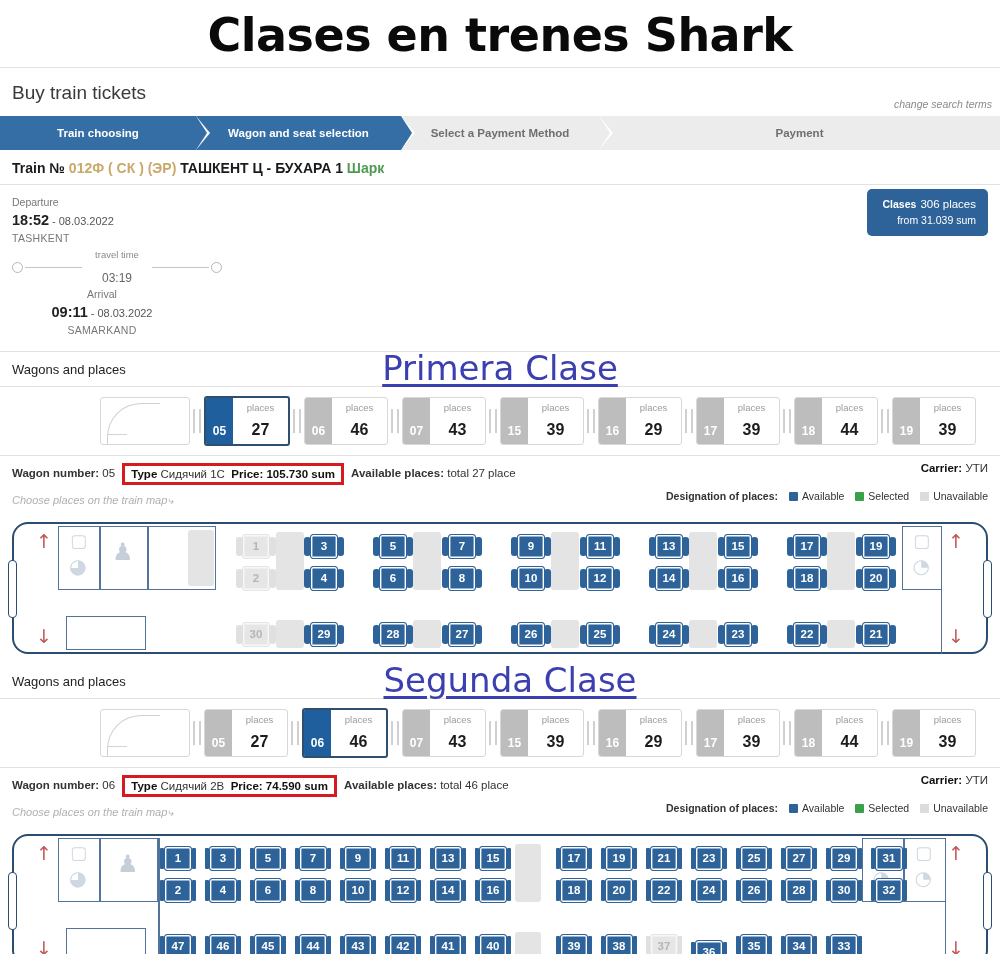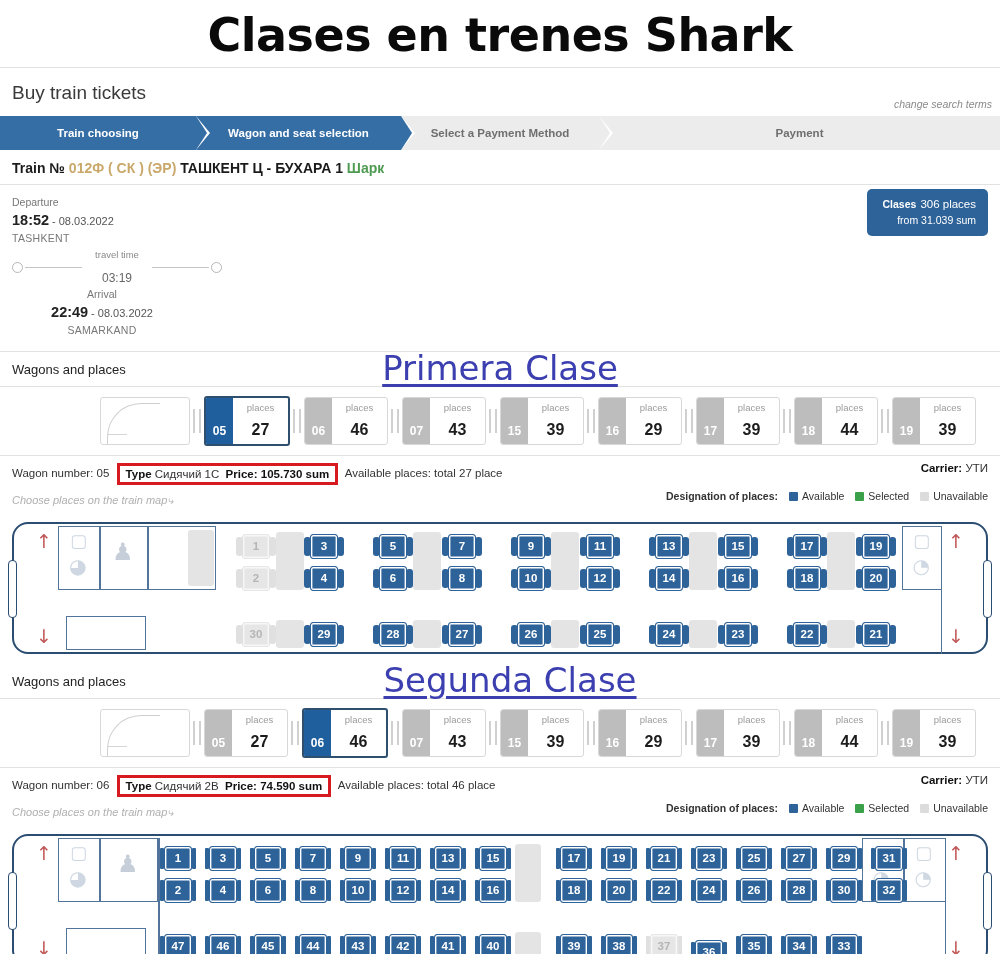--- a/index.html
+++ b/index.html
@@ -112,21 +112,21 @@
     display:flex;align-items:flex-end;justify-content:center;padding-bottom:6px;box-sizing:border-box;
   }
   .wg.sel .wnum{background:#1f5f9e;}
   .wg .wbody{flex:1;display:flex;flex-direction:column;align-items:center;justify-content:space-between;padding:4px 0 4px 0;box-sizing:border-box;}
   .wg .plc{font-size:9.5px;color:#9b9b9b;}
   .wg .cnt{font-size:16px;font-weight:bold;color:#1c1c1c;padding-bottom:1px;}
 
   
   .winfo{position:relative;padding:6px 12px 2px 12px;font-size:11.5px;color:#333;height:22px;}
   .winfo b{font-weight:bold;color:#111;}
-  .winfo .lbl{font-weight:normal;}
+  .winfo .lbl{font-weight:bold;}
   .winfo .redbox{
     display:inline-block;border:3px solid #d71920;padding:2px 6px;margin:0 4px;
     position:relative;top:1px;
   }
   .winfo .carrier{position:absolute;right:12px;top:6px;}
 
   .hintrow{position:relative;padding:4px 12px 6px 12px;height:22px;}
   .hint{font-size:11px;color:#b0b0b0;font-style:italic;}
   .legend{position:absolute;right:12px;top:4px;font-size:10.5px;color:#333;margin-left:44px;}
   .legend .lt{font-weight:bold;}
@@ -228,21 +228,21 @@
         <span class="dline"></span>
         <span style="width:66px"></span>
         <span class="dline"></span>
         <span class="dot"></span>
       </div>
       <div class="tlab">travel time</div>
       <div class="ttime">03:19</div>
     </div>
     <div class="col arr">
       <div>Arrival</div>
-      <div><span class="big">22:49</span>
+      <div><span class="big">09:11</span>
            <span class="sub">- 08.03.2022</span></div>
       <div class="city">SAMARKAND</div>
     </div>
     <div class="sitting-badge">
       <div class="t1"><span style="font-weight:bold;font-size:10.5px">Clases</span><span>306 places</span></div>
       <div class="t2">from 31.039 sum</div>
     </div>
   </div>
   <div class="divider"></div>
 

